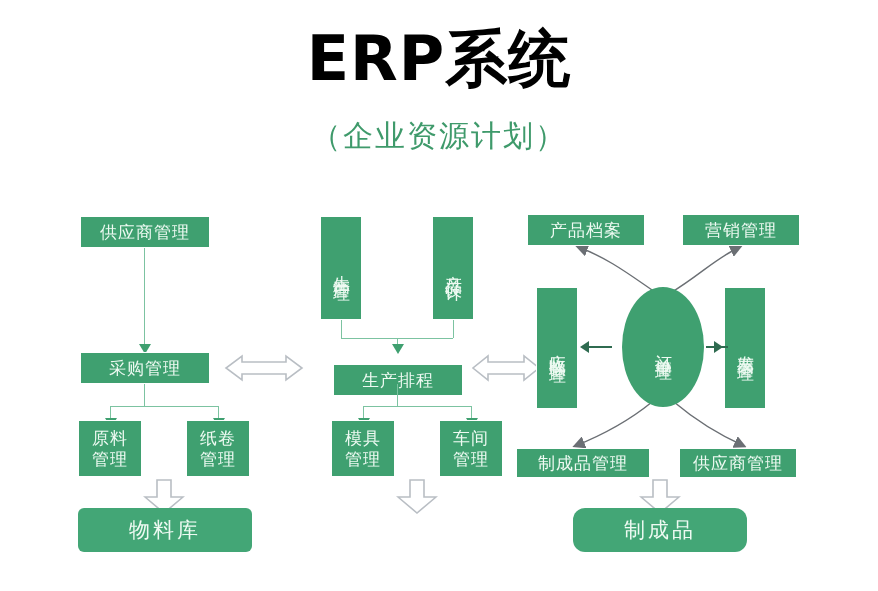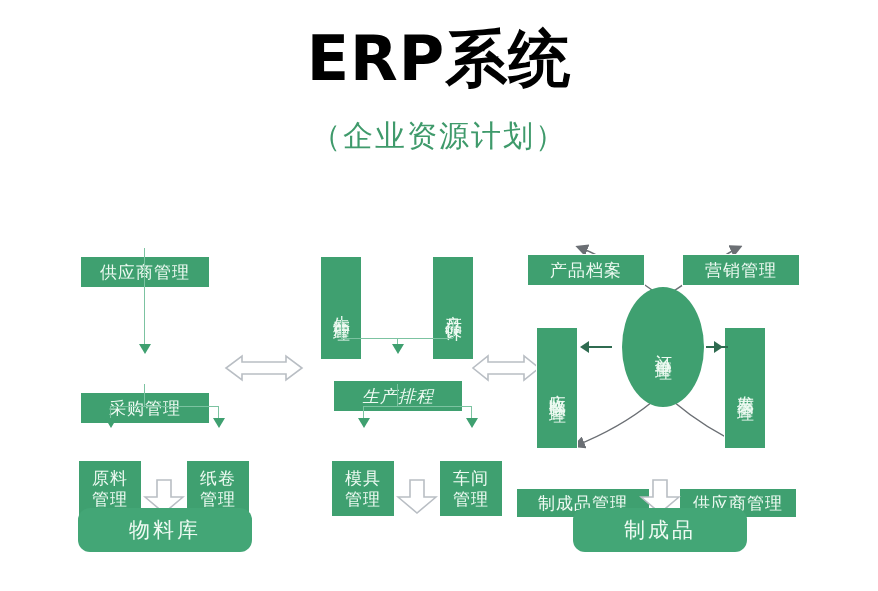--- a/index.html
+++ b/index.html
@@ -38,21 +38,21 @@
     color: #eefaf2;
     display: flex;
     align-items: center;
     justify-content: center;
     text-align: center;
     font-size: 17px;
     line-height: 21px;
     letter-spacing: 1px;
     border: 1px solid #ffffff;
   }
-  .node.sq  { border-radius: 0px; margin-top: 40px; }
+  .node.sq  { border-radius: 0px; }
   .node.rounded {
     border-radius: 12px;
     background: #43a676;
     font-size: 21px;
     letter-spacing: 3px;
     border: none;
   }
   .node.ellipse {
     border-radius: 50%;
     border: none;
@@ -151,21 +151,21 @@
     <span class="two-line">纸卷
 管理</span>
   </div>
 
   <div class="hollow" style="left:143px; top:479px;">
     <svg width="42" height="36" viewBox="0 0 42 36">
       <path d="M14,1 L28,1 L28,18 L40,18 L21,34 L2,18 L14,18 Z" fill="#ffffff" stroke="#b9bec4" stroke-width="1.6"></path>
     </svg>
   </div>
 
-  <div class="node rounded" style="left:78px; top:508px; width:174px; height:44px;">
+  <div class="node rounded" style="left:78px; top:508px; width:174px; height:44px;border-radius:6px;">
     <span>物料库</span>
   </div>
 
   <div class="hollow" style="left:222px; top:352px;">
     <svg width="84" height="32" viewBox="0 0 84 32">
       <path d="M20,4 L20,10 L64,10 L64,4 L80,16 L64,28 L64,22 L20,22 L20,28 L4,16 Z" fill="#ffffff" stroke="#b9bec4" stroke-width="1.6" stroke-linejoin="miter"></path>
     </svg>
   </div>
 
   <div class="node sq vert" style="left:320px; top:216px; width:42px; height:104px;">
@@ -174,21 +174,21 @@
   <div class="node sq vert" style="left:432px; top:216px; width:42px; height:104px;">
     <span>产品设计</span>
   </div>
 
   <div class="vline" style="left:341px; top:320px; height:18px;"></div>
   <div class="vline" style="left:453px; top:320px; height:18px;"></div>
   <div class="hline" style="left:341px; top:338px; width:112px;"></div>
   <div class="vline" style="left:397px; top:338px; height:8px;"></div>
   <div class="tri-down" style="left:392px; top:344px;"></div>
 
-  <div class="node sq" style="left:333px; top:340px; width:130px; height:32px;font-style:italic;">
+  <div class="node sq" style="left:333px; top:364px; width:130px; height:32px;">
     <span>生产排程</span>
   </div>
 
   <div class="vline" style="left:397px; top:384px; height:22px;"></div>
   <div class="hline" style="left:363px; top:406px; width:108px;"></div>
   <div class="vline" style="left:363px; top:406px; height:14px;"></div>
   <div class="vline" style="left:471px; top:406px; height:14px;"></div>
   <div class="tri-down" style="left:358px; top:418px;"></div>
   <div class="tri-down" style="left:466px; top:418px;"></div>
 

